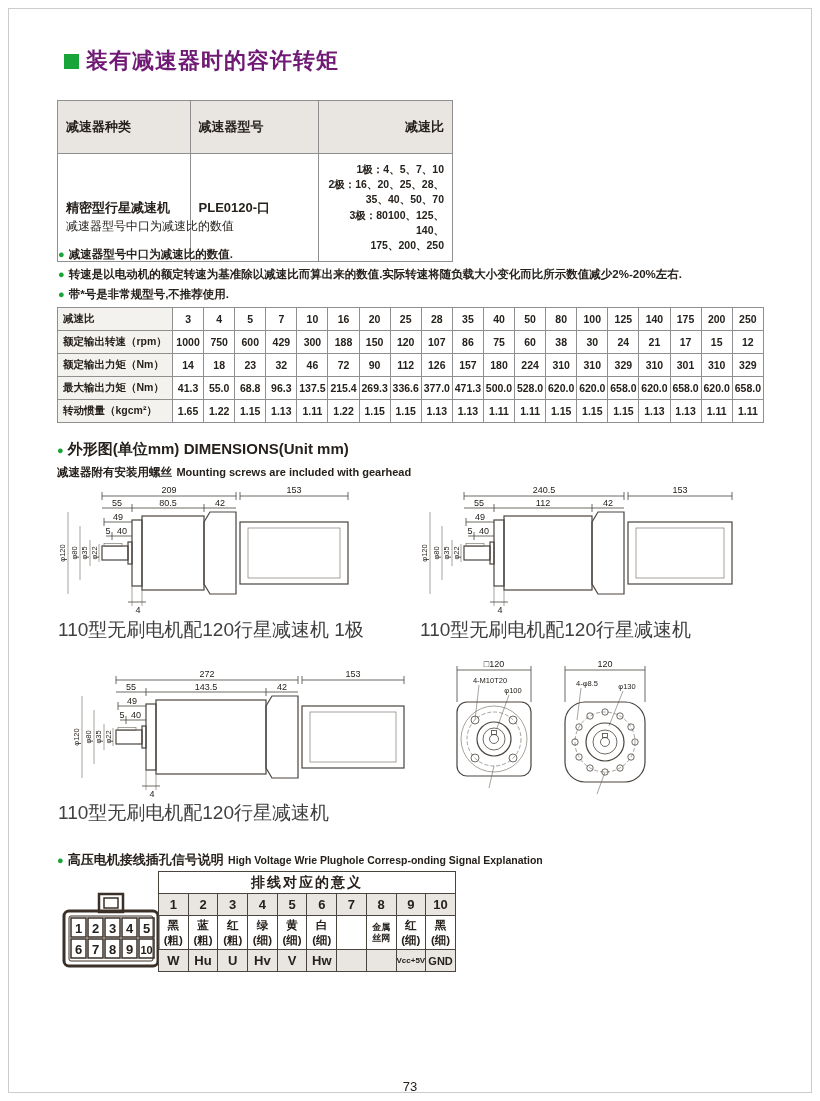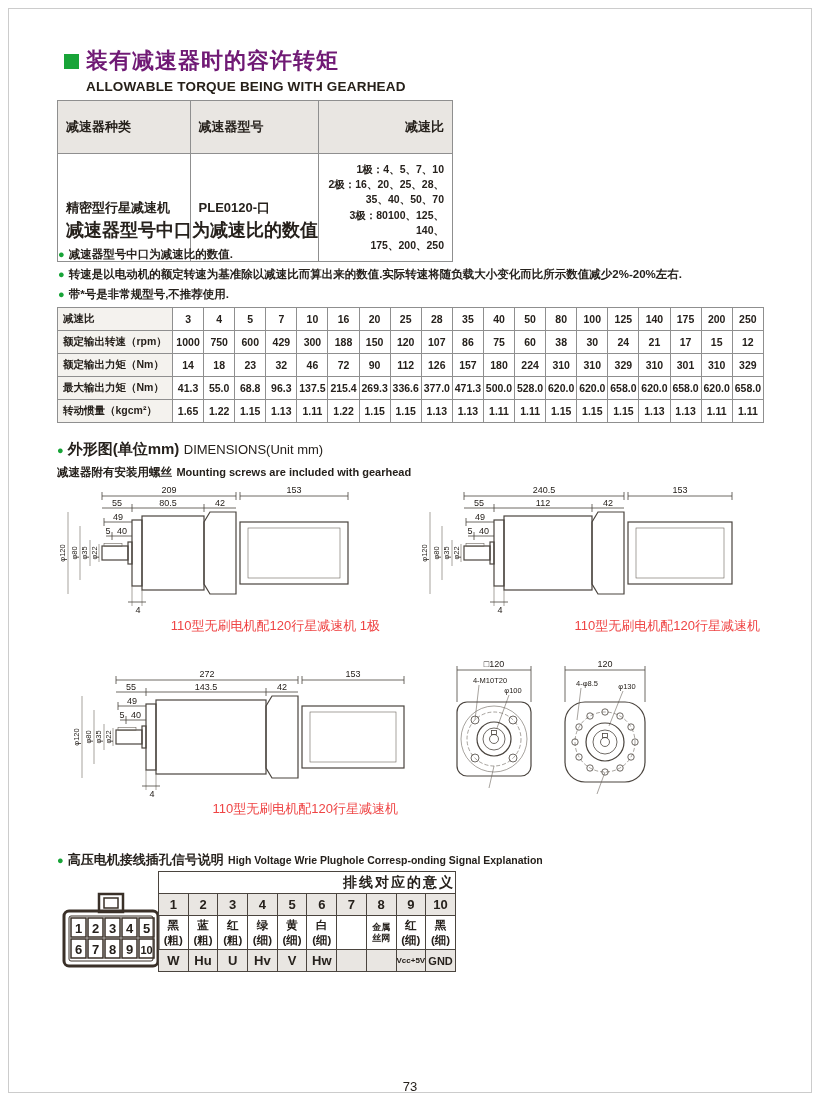--- a/index.html
+++ b/index.html
@@ -12,65 +12,62 @@
   .title-cn{font-size:22px;font-weight:bold;letter-spacing:1px;color:#701a75;}
   .title-en{font-size:13.5px;font-weight:bold;color:#262019;letter-spacing:.2px;}
   
   table{border-collapse:collapse;}
   .t1{width:396px;font-size:13px;}
   .t1 th,.t1 td{border:1px solid #8f8f8f;padding:8px 8px;vertical-align:middle;}
   .t1 th{background:#e9e6e2;font-weight:bold;text-align:left;height:36px;}
   .t1 th.r{text-align:right;}
   .t1 td{height:74px;font-weight:bold;}
   .ratio-cell{font-size:10.5px;text-align:right;white-space:pre-line;line-height:1.45;font-weight:bold;}
-  .footnote{font-size:18px;font-weight:bold;}
+  .footnote{font-size:12px;font-weight:normal;}
   
   .note-line{font-size:11.5px;font-weight:600;margin-bottom:5px;white-space:nowrap;}
   .dot{color:#18a438;font-size:11px;margin-right:4px;}
   
   .t2{width:707px;table-layout:fixed;font-size:10.5px;}
   .t2 th,.t2 td{border:1px solid #8f8f8f;height:22px;text-align:center;font-weight:bold;padding:0 1px;}
   .t2 th.rl{width:108px;text-align:left;padding-left:5px;background:#f4f2ee;font-size:10.5px;}
   
   .dim-head-cn{font-size:15px;font-weight:bold;}
-  .dim-head-en{font-size:13px;font-weight:normal;}
+  .dim-head-en{font-size:15px;font-weight:bold;}
   .dim-sub-cn{font-size:11.5px;font-weight:600;}
   .dim-sub-en{font-size:11px;font-weight:bold;}
-  .caption{font-size:13px;text-align:right;color:#ef4444;}
+  .caption{font-size:19px;text-align:left;color:#404040;}
   svg{display:block;}
   .dline{stroke:#4a443e;stroke-width:.8;fill:none;}
   .bline{stroke:#4a443e;stroke-width:1.2;fill:none;}
   .thin{stroke:#6b645c;stroke-width:.6;fill:none;}
   .dash{stroke:#6b645c;stroke-width:.6;fill:none;stroke-dasharray:4 2;}
   .dtxt{font-size:9px;fill:#26211c;font-family:"Liberation Sans",sans-serif;}
   .dtxt-s{font-size:7.5px;fill:#26211c;font-family:"Liberation Sans",sans-serif;}
   
   .sig-head-cn{font-size:13px;font-weight:bold;}
   .sig-head-en{font-size:10.5px;font-weight:bold;}
   .t3{width:298px;table-layout:fixed;}
   .t3 td{border:1px solid #4a443e;text-align:center;font-weight:bold;padding:0;}
-  .t3 .sig-title{font-size:14px;height:21px;letter-spacing:2px;text-align:right;}
+  .t3 .sig-title{font-size:14px;height:21px;letter-spacing:2px;}
   .t3 .pins td{background:#e9e6e2;font-size:13px;height:21px;}
   .t3 .colors td{font-size:11.5px;height:33px;}
   .t3 .colors td.metal{font-size:9px;line-height:1.15;word-break:break-all;padding:0 3px;}
   .t3 .sigs td{background:#e9e6e2;font-size:13px;height:21px;}
   .t3 .sigs td.tiny{font-size:8px;}
   .page-num{font-size:13px;text-align:center;width:100%;}
 </style>
 </head>
 <body>
 
 <div class="frame"></div>
 
 <div class="abs" style="left:64px;top:46px;">
   <div>
     <span class="green-sq"></span><span class="title-cn">装有减速器时的容许转矩</span>
-  </div>
-  <div style="margin-left:22px;margin-top:1px;">
-    <span class="title-en">ALLOWABLE TORQUE BEING WITH GEARHEAD</span>
   </div>
 </div>
 
 <table class="t1 abs" style="left:57px;top:100px;">
   <colgroup>
       <col style="width:133px">
       <col style="width:129px">
       <col style="width:134px">
     </colgroup>
   <tbody>

